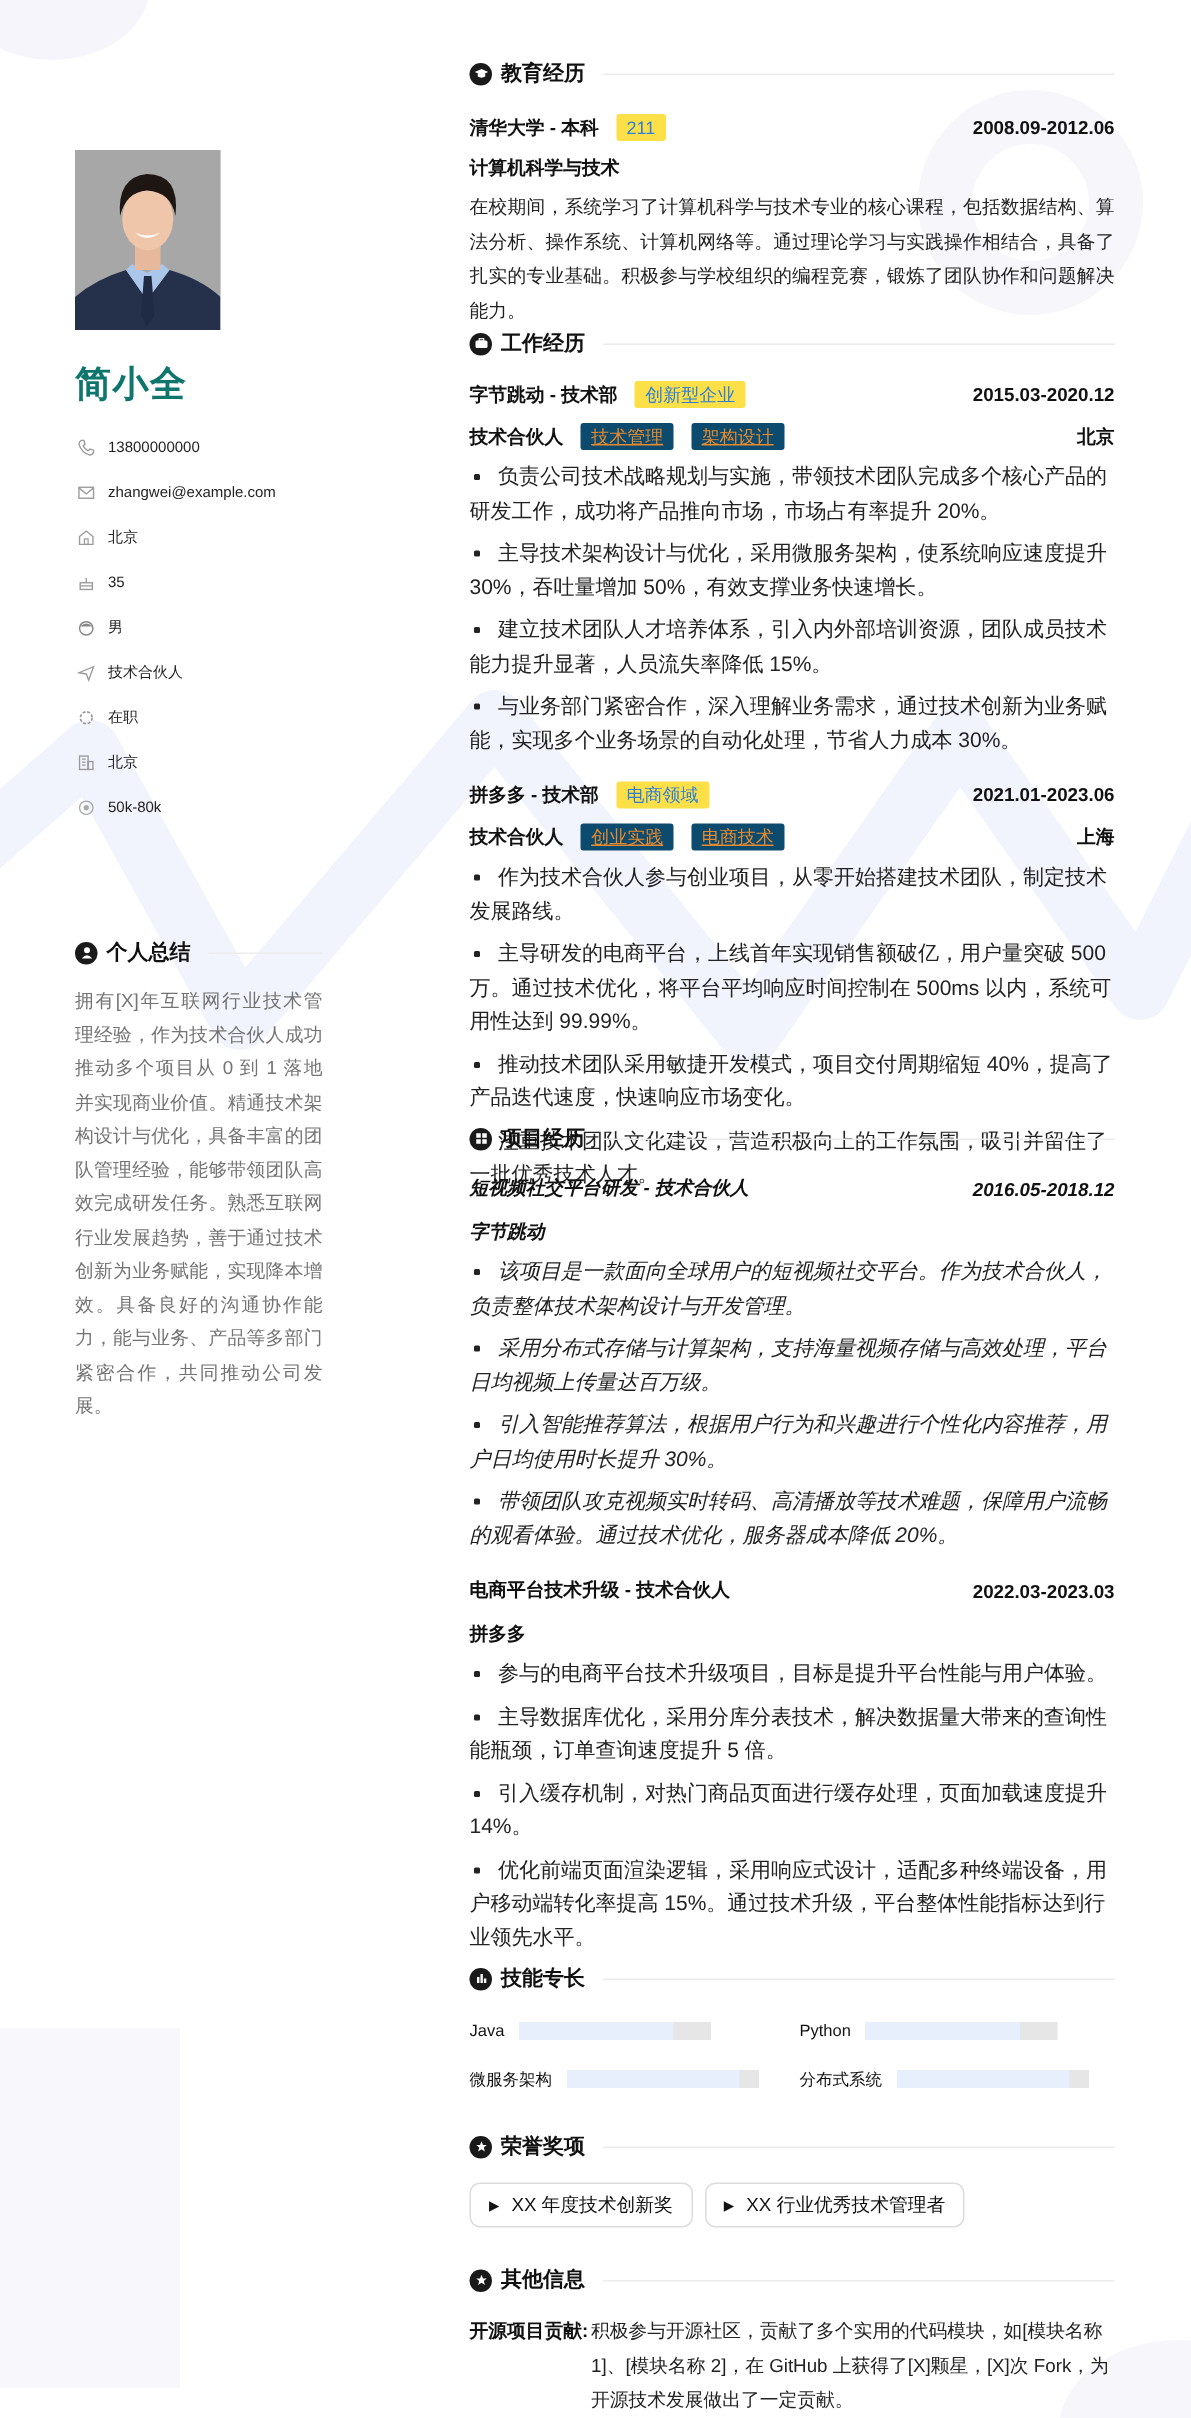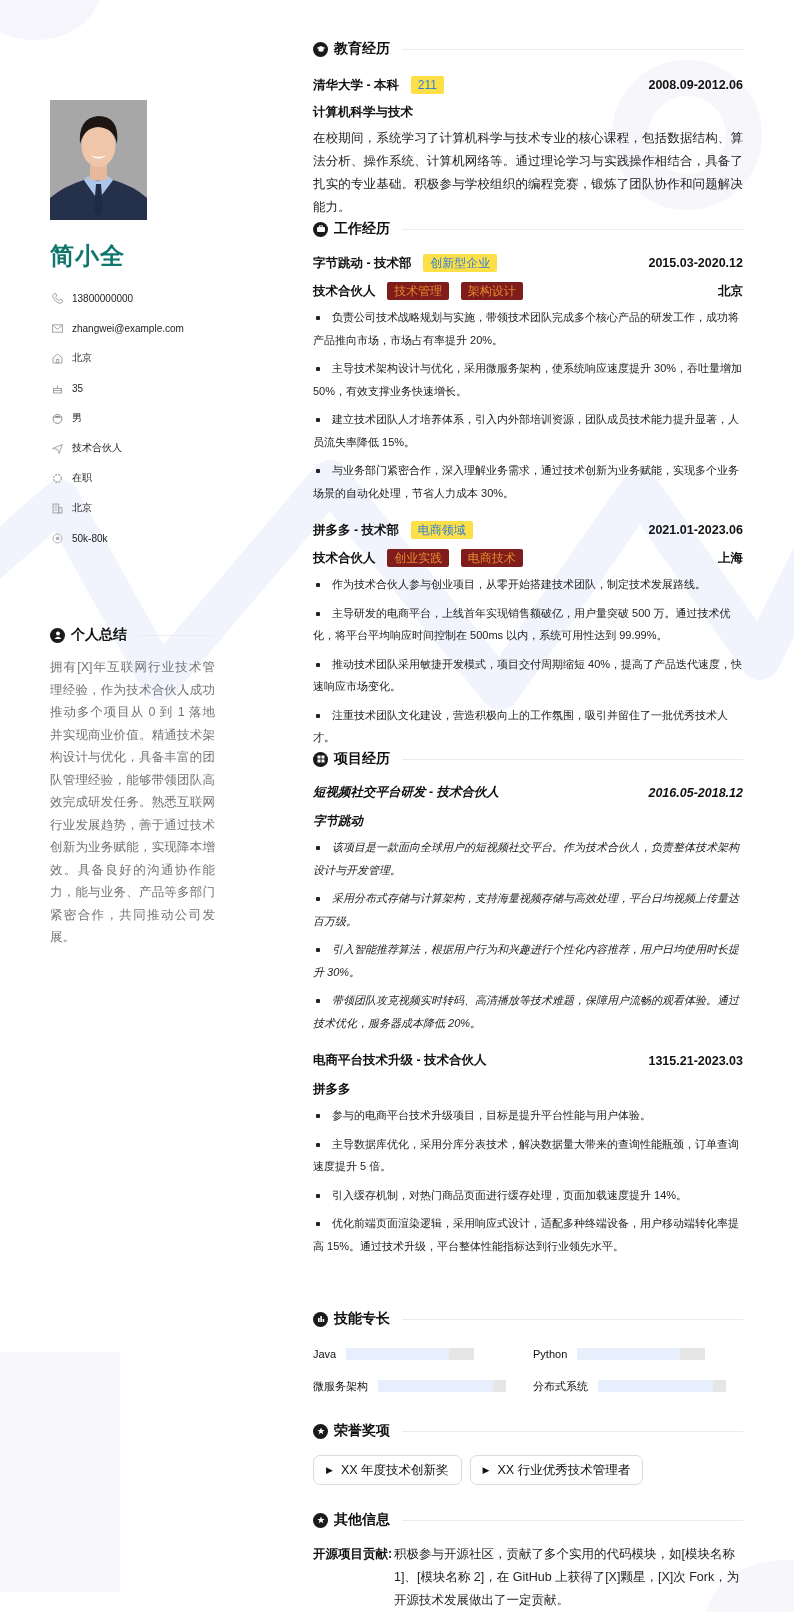--- a/index.html
+++ b/index.html
@@ -37,24 +37,24 @@
 
   
   .right { position: absolute; left: 313px; top: 0; width: 430px; }
   .block { position: absolute; left: 0; width: 430px; }
 
   .row { display: flex; justify-content: space-between; align-items: center; }
   .strong { font-size: 12.5px; font-weight: bold; color: #111; }
   .date { font-size: 12.5px; font-weight: bold; color: #111; }
   .tag { display: inline-block; font-size: 12px; padding: 1px 7px; margin-left: 8px; border-radius: 2px; line-height: 16px; }
   .tag-blue { background: #fde047; color: #2f7ed8; }
-  .tag-orange { background: #7f1d1d; color: #e58a2e; }
+  .tag-orange { background: #0c4a6e; color: #e58a2e; text-decoration: underline; }
   .para { font-size: 12.5px; line-height: 23px; color: #222; text-align: justify; }
   .bullets { list-style: none; }
-  .bullets li { position: relative; font-size: 11px; line-height: 22.5px; color: #222; margin-top: 6px; text-indent: 19px; }
+  .bullets li { position: relative; font-size: 14px; line-height: 22.5px; color: #222; margin-top: 6px; text-indent: 19px; }
   .bullets li::before { content: ""; position: absolute; left: 3px; top: 10px; width: 4px; height: 4px; background: #222; border-radius: 1px; }
 
   .skills { display: grid; grid-template-columns: 220px 210px; row-gap: 14px; }
   .skill { display: flex; align-items: center; height: 18px; font-size: 11px; color: #111; }
   .skill .bar { height: 12px; background: #e6e6e6; margin-left: 10px; position: relative; }
   .skill .bar .fill { position: absolute; left: 0; top: 0; height: 100%; background: #e7effc; }
 
   .awards { display: flex; gap: 8px; }
   .award { display: inline-flex; align-items: center; height: 30px; padding: 0 12px; border: 1px solid #dcdcdc; border-radius: 7px; font-size: 12.5px; color: #111; background: #fff; }
   .award .play { font-size: 9px; margin-right: 8px; }
@@ -295,21 +295,21 @@
           <li>该项目是一款面向全球用户的短视频社交平台。作为技术合伙人，负责整体技术架构设计与开发管理。</li>
           <li>采用分布式存储与计算架构，支持海量视频存储与高效处理，平台日均视频上传量达百万级。</li>
           <li>引入智能推荐算法，根据用户行为和兴趣进行个性化内容推荐，用户日均使用时长提升 30%。</li>
           <li>带领团队攻克视频实时转码、高清播放等技术难题，保障用户流畅的观看体验。通过技术优化，服务器成本降低 20%。</li>
         </ul>
       </div>
 
       <div style="margin-top:18px;">
         <div class="row">
           <span class="strong">电商平台技术升级 - 技术合伙人</span>
-          <span class="date">1315.21-2023.03</span>
+          <span class="date">2022.03-2023.03</span>
         </div>
         <div class="strong" style="margin-top:12px;">拼多多</div>
         <ul class="bullets" style="margin-top:2px;">
           <li>参与的电商平台技术升级项目，目标是提升平台性能与用户体验。</li>
           <li>主导数据库优化，采用分库分表技术，解决数据量大带来的查询性能瓶颈，订单查询速度提升 5 倍。</li>
           <li>引入缓存机制，对热门商品页面进行缓存处理，页面加载速度提升 14%。</li>
           <li>优化前端页面渲染逻辑，采用响应式设计，适配多种终端设备，用户移动端转化率提高 15%。通过技术升级，平台整体性能指标达到行业领先水平。</li>
         </ul>
       </div>
     </div>

